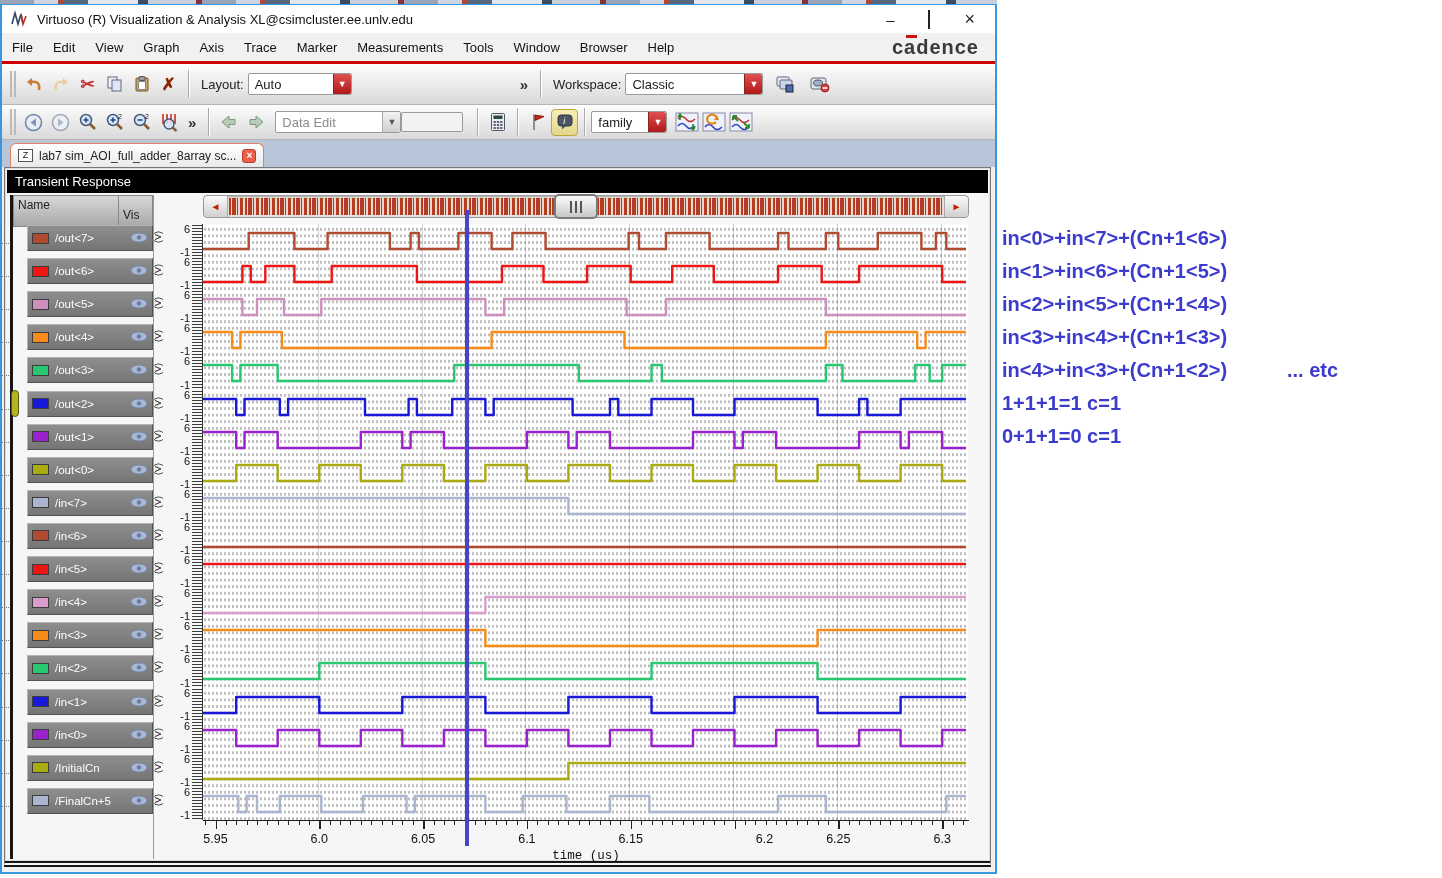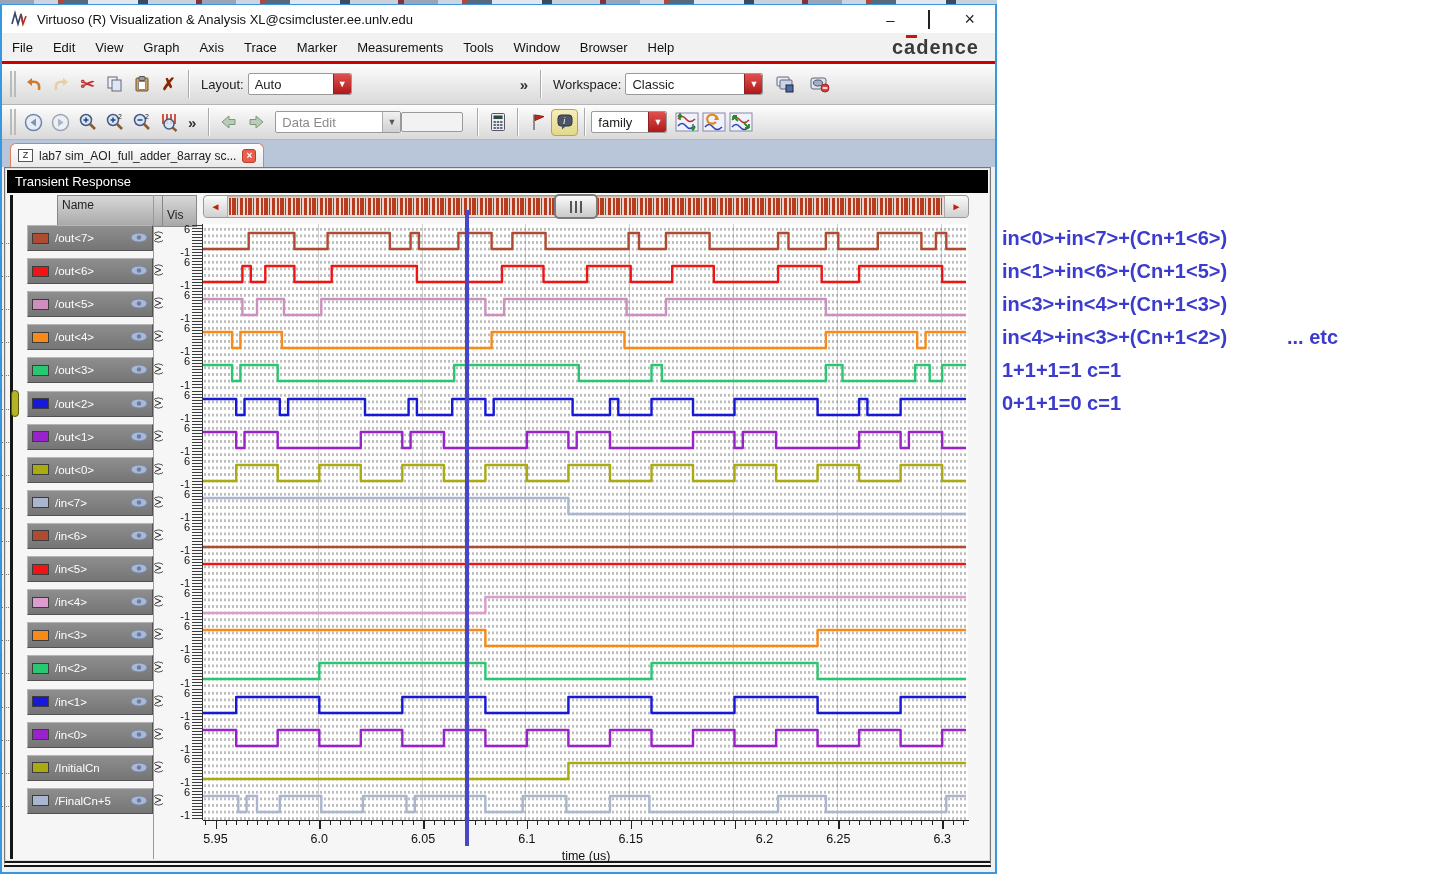--- a/index.html
+++ b/index.html
@@ -48,21 +48,21 @@
   .tab-label { font-size:12px; color:#222; }
   .tab-close { width:14px; height:14px; background:#e8604c; border:1px solid #b84030; border-radius:3px; color:#fff; font-size:10px; line-height:12px; text-align:center; font-weight:bold; }
 
   
   .graph-window { position:absolute; left:2px; top:162px; width:987px; height:700px; background:#f6f6f6;
     border:1px solid #777; border-bottom:6px double #161616; box-shadow:inset 0 0 0 1px #dcdcdc; }
   .graph-title { position:absolute; left:2px; top:2px; width:981px; height:23px; background:#000; color:#fff;
     font-size:13px; display:flex; align-items:center; padding-left:8px; }
   .left-black { position:absolute; left:5px; top:27px; bottom:2px; width:3px; background:#151515; }
   .name-header { position:absolute; left:8px; top:27px; width:140px; height:32px;
-    background:linear-gradient(#d8d8d8,#a8a8a8); border:1px solid #888; display:flex; font-size:12px; color:#222;margin-left:44px; }
+    background:linear-gradient(#d8d8d8,#a8a8a8); border:1px solid #888; display:flex; font-size:12px; color:#222; }
   .name-header .nh-name { flex:1; padding:2px 4px; border-right:1px solid #888; }
   .name-header .nh-vis { width:33px; padding:12px 4px; }
   .panel-sep { position:absolute; left:148px; top:27px; bottom:2px; width:1px; background:#9a9a9a; }
 
   .signal-rows { position:absolute; left:8px; top:54px; width:140px; }
   .sig-slot { height:33.11px; position:relative; }
   .sig-row { position:absolute; left:14px; right:0; top:3px; height:26px; background:linear-gradient(#8e8e8e,#757575);
     border:1px solid; border-color:#b5b5b5 #525252 #525252 #b5b5b5; display:flex; align-items:center; padding:0 4px; }
   .tree-dots { position:absolute; left:-12px; top:2px; width:8px; height:20px;
     border-left:1px dotted #777; border-bottom:1px dotted #777; }
@@ -101,21 +101,21 @@
     background-size:4px 6.6px, 100% 100%; background-position:0 2px, 12px 0; }
   .plot svg { position:absolute; left:0; top:0; }
 
   .cursor-line { position:absolute; top:-12px; width:4px; height:636px; background:#4646c8; z-index:5; }
 
   .xaxis { position:absolute; left:48px; top:598px; width:766px; border-top:1.5px solid #222; }
   .tick { position:absolute; top:0; width:1px; height:4px; background:#222; }
   .tick.major { height:8px; width:1.5px; }
   .xlabels { position:absolute; left:48px; top:610px; width:766px; height:15px; }
   .xlabel { position:absolute; transform:translateX(-50%); font-size:12.5px; color:#111; }
-  .xaxis-title { position:absolute; left:48px; top:627px; width:766px; text-align:center; font-size:12.5px; color:#111; }
+  .xaxis-title { position:absolute; left:48px; top:627px; width:766px; text-align:center; font-size:12.5px; color:#111;font-family:Liberation Mono, monospace; }
 
   
   .right-notes { position:absolute; left:1002px; top:222px; }
   .note-line { height:33px; display:flex; align-items:center; font-weight:bold; font-size:20px; }
   .note-line .formula { width:285px; }
   .note-line .note { }
 
   svg text { font-family:"Liberation Sans", sans-serif; }
 </style>
 </head>
@@ -944,20 +944,24 @@
 <div class="right-notes" id="right-notes" style="color: rgb(59, 59, 205);">
     <div class="note-line">
     <span class="formula">in&lt;0&gt;+in&lt;7&gt;+(Cn+1&lt;6&gt;)</span>
     <span class="note"></span>
   </div>
     <div class="note-line">
     <span class="formula">in&lt;1&gt;+in&lt;6&gt;+(Cn+1&lt;5&gt;)</span>
     <span class="note"></span>
   </div>
     <div class="note-line">
+    <span class="formula">in&lt;2&gt;+in&lt;5&gt;+(Cn+1&lt;4&gt;)</span>
+    <span class="note"></span>
+  </div>
+    <div class="note-line">
     <span class="formula">in&lt;3&gt;+in&lt;4&gt;+(Cn+1&lt;3&gt;)</span>
     <span class="note"></span>
   </div>
     <div class="note-line">
     <span class="formula">in&lt;4&gt;+in&lt;3&gt;+(Cn+1&lt;2&gt;)</span>
     <span class="note">... etc</span>
   </div>
     <div class="note-line">
     <span class="note">1+1+1=1 c=1</span>
   </div>

